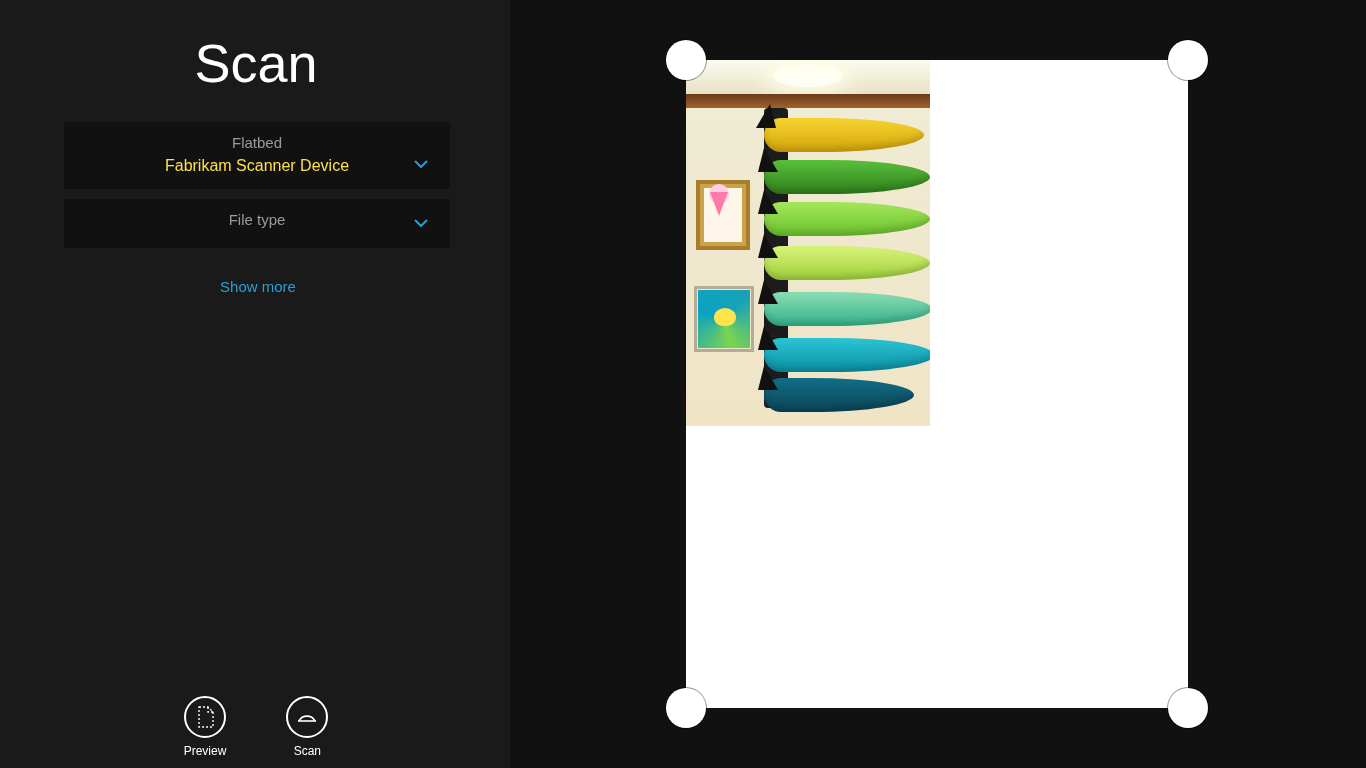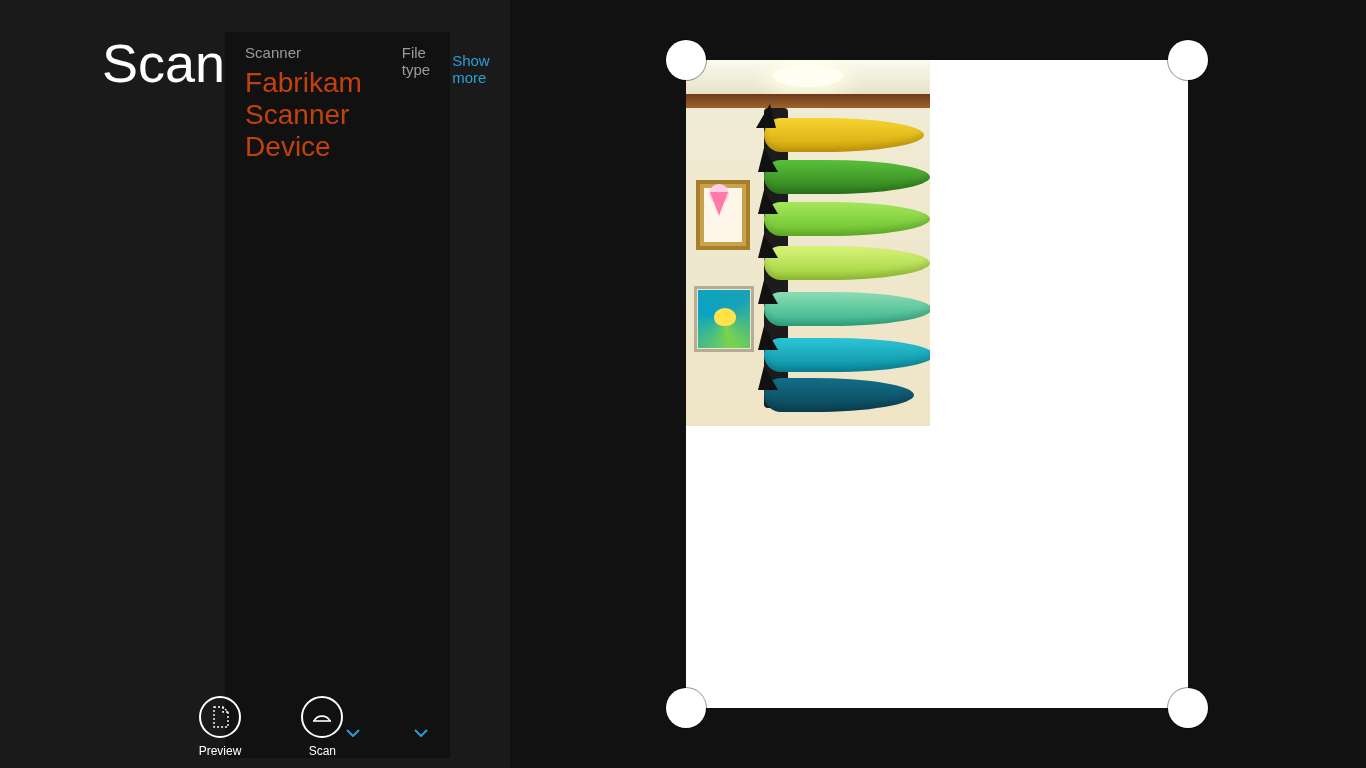--- a/index.html
+++ b/index.html
@@ -3,55 +3,56 @@
 <meta charset="utf-8">
 <style>
   * { margin: 0; padding: 0; box-sizing: border-box; }
   html, body { width: 1366px; height: 768px; overflow: hidden; font-family: "Segoe UI", "Segoe UI Light", sans-serif; }
   body { display: flex; background: #000; color: #fff; }
 
   
   .sidebar {
     width: 510px; height: 100%;
     background: #1a1a1a;
-    padding: 32px 60px 0 104px;
-    display: flex; flex-direction: row;
+    padding: 32px 60px 0 64px;
+    display: flex; flex-direction: column;
     position: relative;
+    text-align: center;
   }
   .page-title {
     font-size: 54px; font-weight: 200; letter-spacing: 0px;
     margin-bottom: 28px; margin-left: -2px;
   }
   .field-group {
     background: #111111;
     margin-bottom: 10px;
     padding: 12px 20px 14px 20px;
     position: relative;
   }
   .field-label {
     font-size: 15px; color: #9a9a9a; font-weight: 400;
     margin-bottom: 6px;
   }
   .field-value {
-    font-size: 28px; font-weight: 300; color: #c2410c;
+    font-size: 16px; font-weight: 300; color: #fde047;
   }
   .chevron {
     position: absolute; right: 22px; bottom: 18px;
     width: 14px; height: 14px;
     display: flex; align-items: center; justify-content: center;
   }
   .chevron svg { width: 14px; height: 8px; }
   .show-more {
     color: #2a9fd6; font-size: 15px; margin-top: 20px; margin-left: 2px;
     cursor: pointer; font-weight: 400;
   }
 
   
   .bottom-actions {
-    position: absolute; bottom: 10px; left: 16px; width: 510px;
+    position: absolute; bottom: 10px; left: 1px; width: 510px;
     display: flex; justify-content: center; gap: 60px;
   }
   .round-btn { display: flex; flex-direction: column; align-items: center; cursor: pointer; }
   .round-btn .circle {
     width: 42px; height: 42px; border: 2px solid #fff; border-radius: 50%;
     display: flex; align-items: center; justify-content: center;
   }
   .round-btn .lbl { font-size: 12px; margin-top: 6px; color: #fff; font-weight: 400; }
 
   
@@ -137,21 +138,21 @@
 
 </style>
 </head>
 <body>
 
 <div class="sidebar">
 
   <h1 class="page-title">Scan</h1>
 
   <div class="field-group">
-    <div class="field-label">Scanner</div>
+    <div class="field-label">Flatbed</div>
     <div class="field-value">Fabrikam Scanner Device</div>
     <span class="chevron">
       <svg viewBox="0 0 14 8">
           <path d="M1 1 L7 7 L13 1" fill="none" stroke="#2a9fd6" stroke-width="2"></path>
         </svg>
     </span>
   </div>
 
 
   <div class="field-group">

